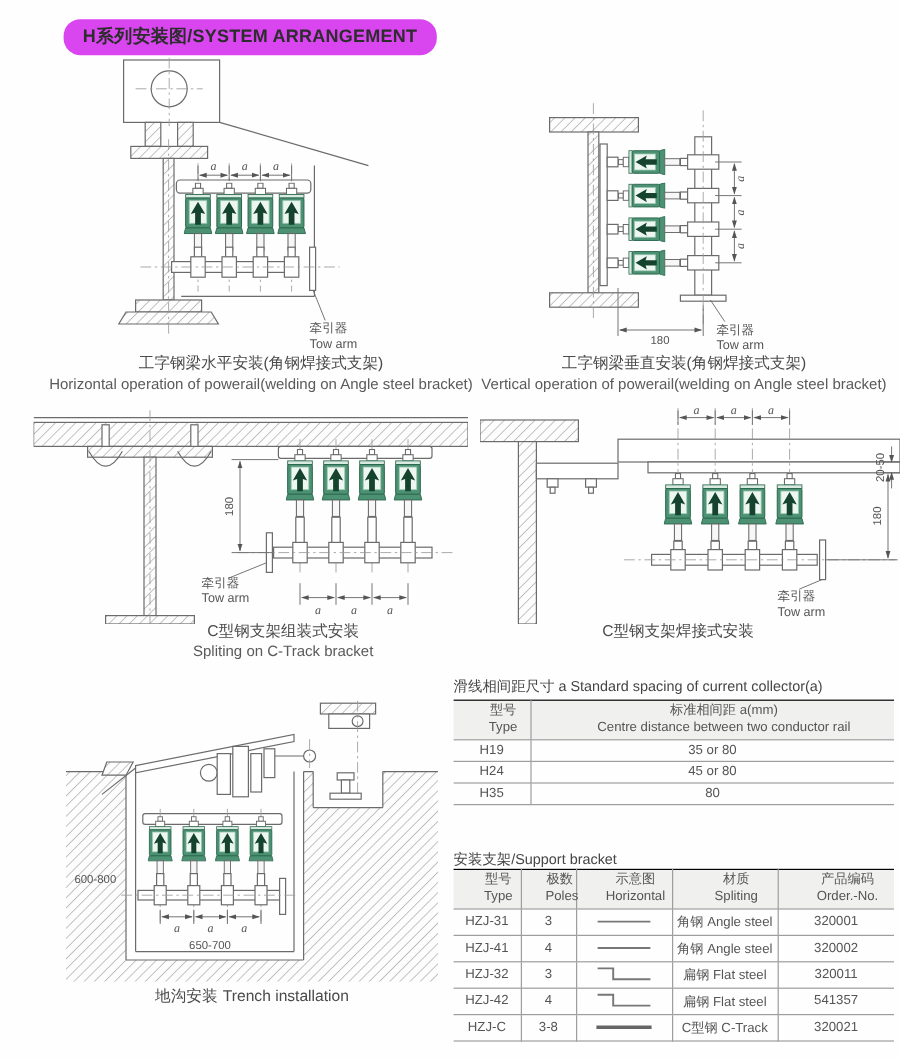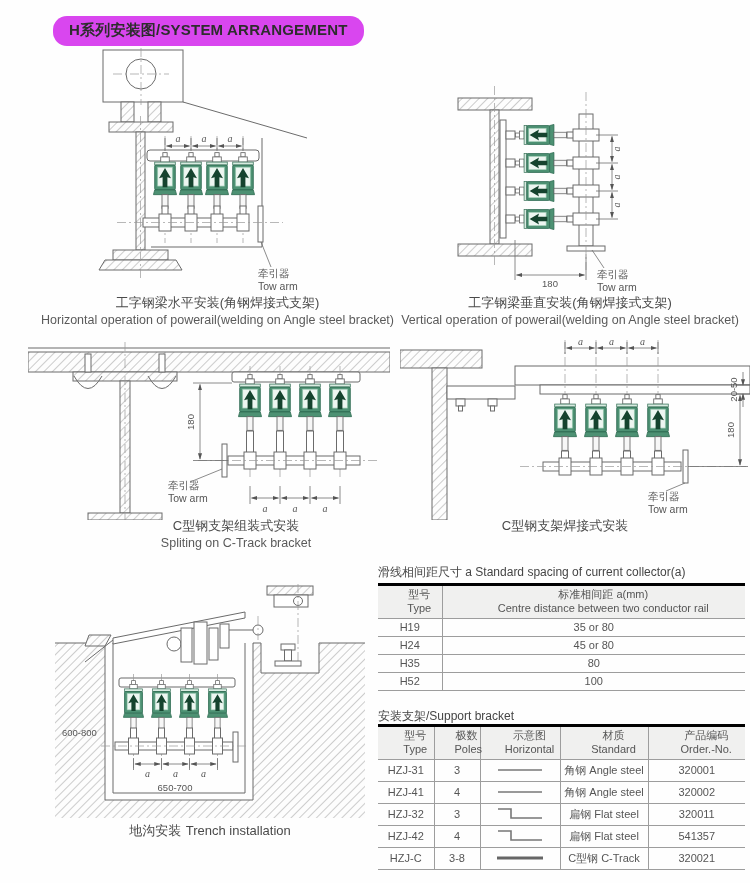--- a/index.html
+++ b/index.html
@@ -15,21 +15,21 @@
   }
   .cap{text-align:center;line-height:1.3;}
   .cap .cn{font-size:13px;color:#4a4a4a;}
   .cap .en{font-size:12.5px;color:#5a5a5a;}
   .tbl-title{font-size:12px;color:#454545;}
   table{border-collapse:collapse;table-layout:fixed;}
   .tbl{font-size:11px;color:#555;text-align:center;width:367px;}
   .tbl th{font-weight:normal;background:#f0f0ef;line-height:1.25;padding:2px 1px;}
   .tbl td{padding:0 2px;}
   .tbl th,.tbl td{border-bottom:1px solid #9d9d9d;}
-  .tbl tr:first-child th{border-top:3px solid #000000;padding-left:20px;}
+  .tbl tr:first-child th{border-top:1px solid #000000;padding-left:20px;}
   .t1 th:first-child,.t1 td:first-child{border-right:1px solid #9d9d9d;}
   .t1 td{height:17px;}
   .t2 th:not(:last-child),.t2 td:not(:last-child){border-right:1px solid #9d9d9d;}
   .t2 td{height:21px;}
   .schem{display:flex;align-items:center;justify-content:center;}
   
   svg .s{stroke:#6b6b6b;stroke-width:1;fill:none;}
   svg .sf{stroke:#6b6b6b;stroke-width:1;fill:#fff;}
   svg .h{stroke:#6b6b6b;stroke-width:1;fill:url(#hatch);}
   svg .cl{stroke:#9a9a9a;stroke-width:.7;stroke-dasharray:9 3 2 3;fill:none;}
@@ -447,24 +447,20 @@
         <td>35 or 80</td>
       </tr>
   <tr>
         <td>H24</td>
         <td>45 or 80</td>
       </tr>
   <tr>
         <td>H35</td>
         <td>80</td>
       </tr>
-  <tr>
-        <td>H52</td>
-        <td>100</td>
-      </tr>
 </tbody>
   </table>
 
 <div class="abs tbl-title" style="left:378px;top:708px">安装支架/Support bracket</div>
 <table class="abs tbl t2" style="left:378px;top:724px">
   <colgroup>
       <col style="width:56px">
       <col style="width:46px">
       <col style="width:80px">
       <col style="width:88px">
@@ -479,21 +475,21 @@
     <th>
           <div>极数</div>
           <div>Poles</div>
         </th>
     <th>
           <div>示意图</div>
           <div>Horizontal</div>
         </th>
     <th>
           <div>材质</div>
-          <div>Standard</div>
+          <div>Spliting</div>
         </th>
     <th>
           <div>产品编码</div>
           <div>Order.-No.</div>
         </th>
   </tr>
   <tr>
     <td>HZJ-31</td>
     <td>3</td>
     <td>

